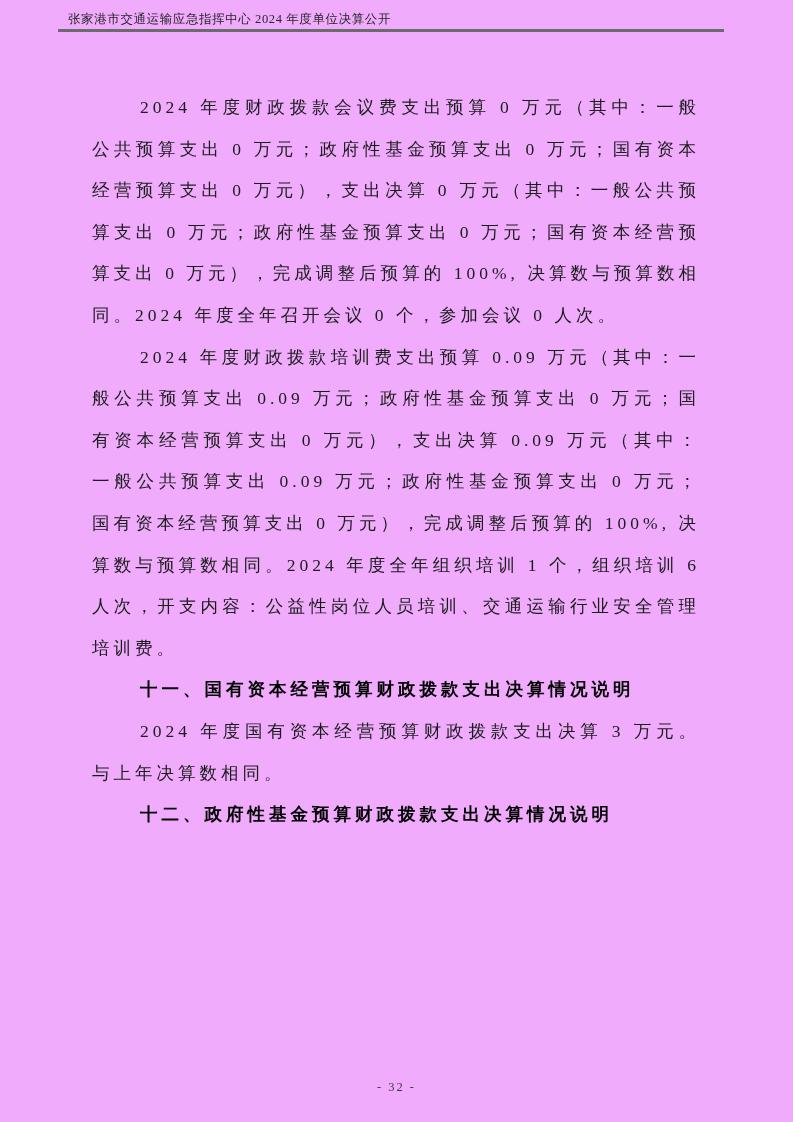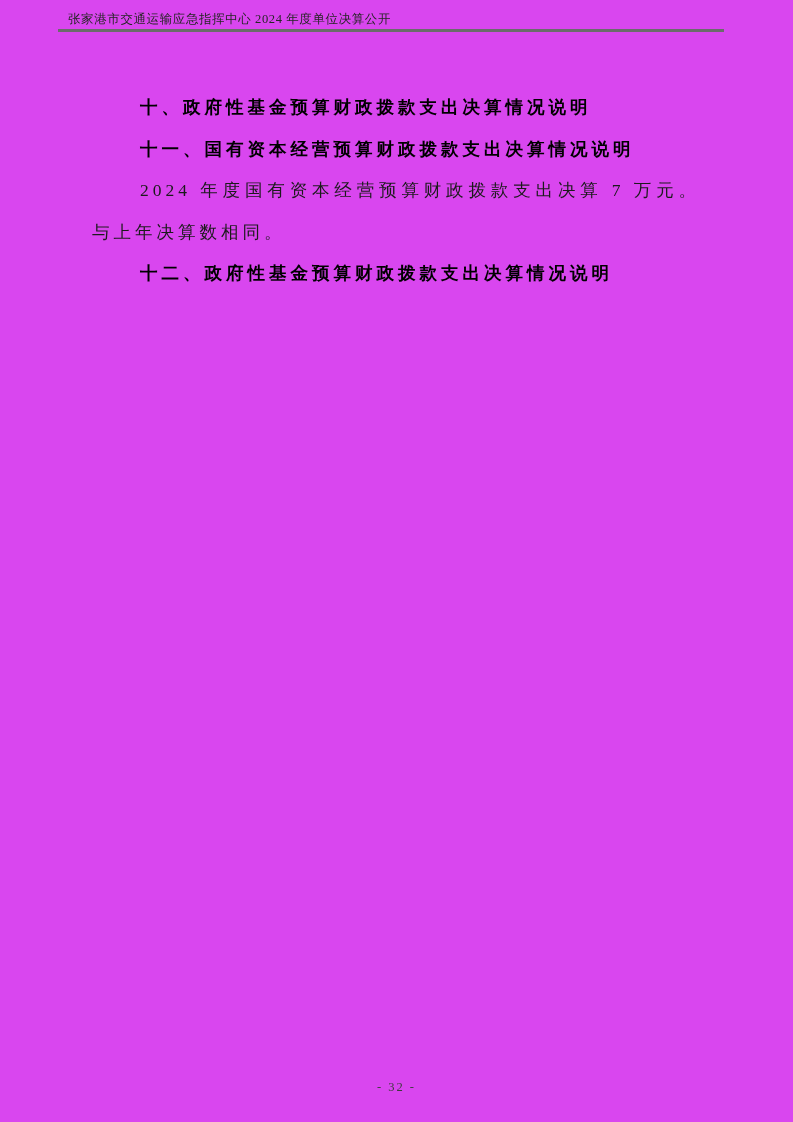--- a/index.html
+++ b/index.html
@@ -4,21 +4,21 @@
 <style>
   html, body {
     margin: 0;
     padding: 0;
     background: #ffffff;
   }
   .page {
     position: relative;
     width: 793px;
     height: 1122px;
-    background: #d946ef;
+    background: #f0abfc;
     overflow: hidden;
     font-family: "Liberation Serif", "DejaVu Serif", serif;
     color: #1b1b1b;
   }
   
   .doc-header {
     position: absolute;
     left: 58px;
     top: 12px;
     width: 666px;
@@ -77,23 +77,24 @@
 <body>
 
 <div class="page">
 
   <div class="doc-header">
     <div class="doc-header-title">张家港市交通运输应急指挥中心 2024 年度单位决算公开</div>
     <div class="doc-header-rule"></div>
   </div>
 
   <div class="doc-body">
-    <p class="heading">十、政府性基金预算财政拨款支出决算情况说明</p>
+    <p class="para">2024 年度财政拨款会议费支出预算 0 万元（其中：一般公共预算支出 0 万元；政府性基金预算支出 0 万元；国有资本经营预算支出 0 万元），支出决算 0 万元（其中：一般公共预算支出 0 万元；政府性基金预算支出 0 万元；国有资本经营预算支出 0 万元），完成调整后预算的 100%, 决算数与预算数相同。2024 年度全年召开会议 0 个，参加会议 0 人次。</p>
+    <p class="para">2024 年度财政拨款培训费支出预算 0.09 万元（其中：一般公共预算支出 0.09 万元；政府性基金预算支出 0 万元；国有资本经营预算支出 0 万元），支出决算 0.09 万元（其中：一般公共预算支出 0.09 万元；政府性基金预算支出 0 万元；国有资本经营预算支出 0 万元），完成调整后预算的 100%, 决算数与预算数相同。2024 年度全年组织培训 1 个，组织培训 6 人次，开支内容：公益性岗位人员培训、交通运输行业安全管理培训费。</p>
     <p class="heading">十一、国有资本经营预算财政拨款支出决算情况说明</p>
-    <p class="para">2024 年度国有资本经营预算财政拨款支出决算 7 万元。与上年决算数相同。</p>
+    <p class="para">2024 年度国有资本经营预算财政拨款支出决算 3 万元。与上年决算数相同。</p>
     <p class="heading">十二、政府性基金预算财政拨款支出决算情况说明</p>
   </div>
 
   <div class="doc-footer">
     <span class="page-number">- 32 -</span>
   </div>
 
 </div>
 
 </body></html>

